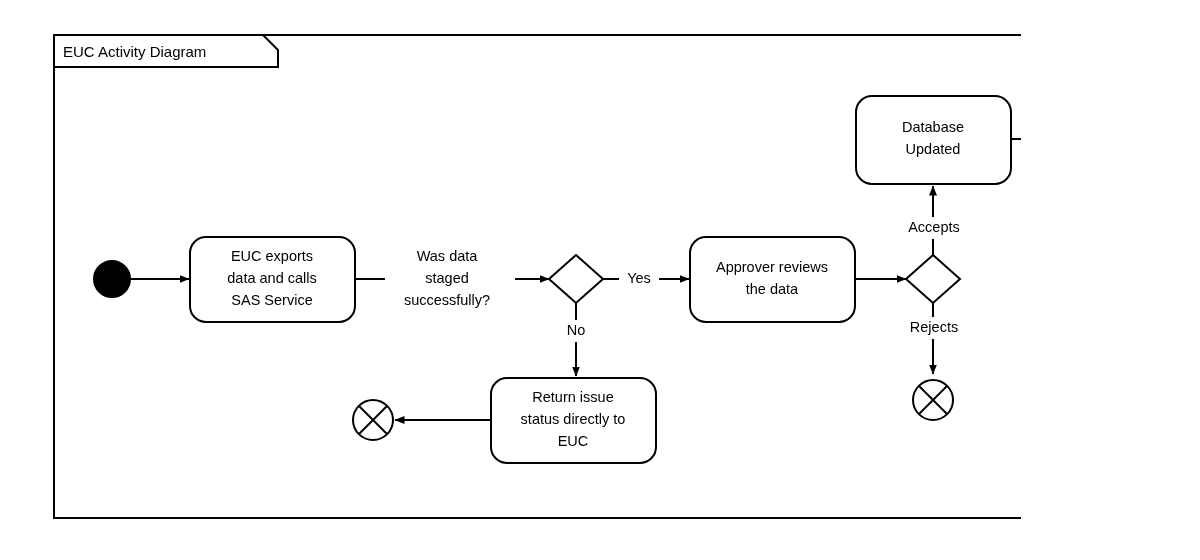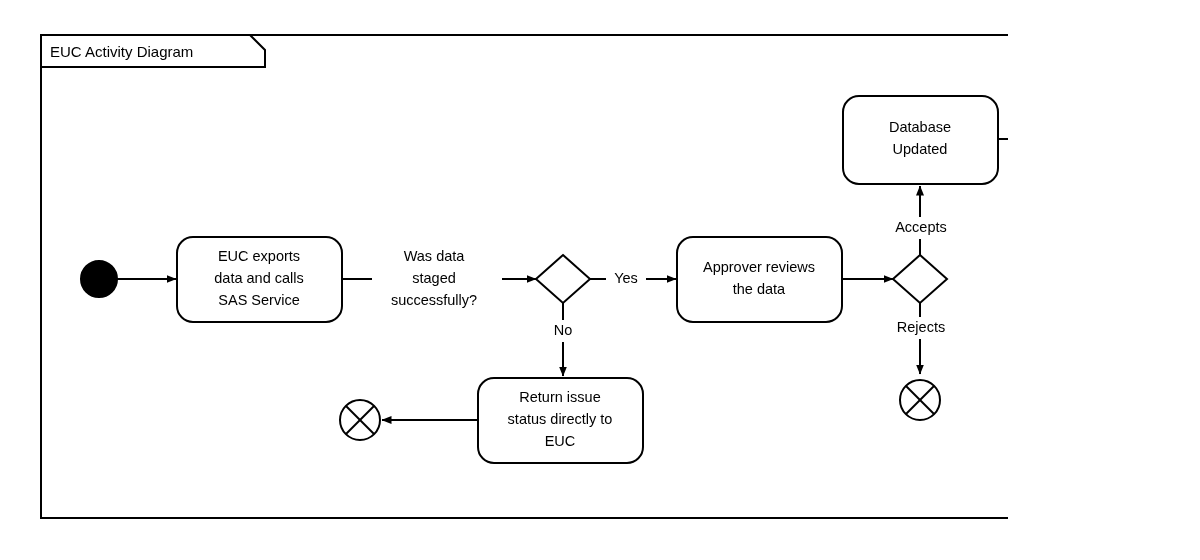--- a/index.html
+++ b/index.html
@@ -9,20 +9,21 @@
   }
   body {
     font-family: "Liberation Sans", sans-serif;
   }
   #stage {
     position: relative;
     width: 1008px;
     height: 560px;
     background: #ffffff;
     overflow: hidden;
+    margin-left: 13px;
   }
   #diagram-svg {
     position: absolute;
     left: 0;
     top: 0;
     width: 1200px;
     height: 560px;
   }
   .frame-label-text {
     font-family: "Liberation Sans", sans-serif;

